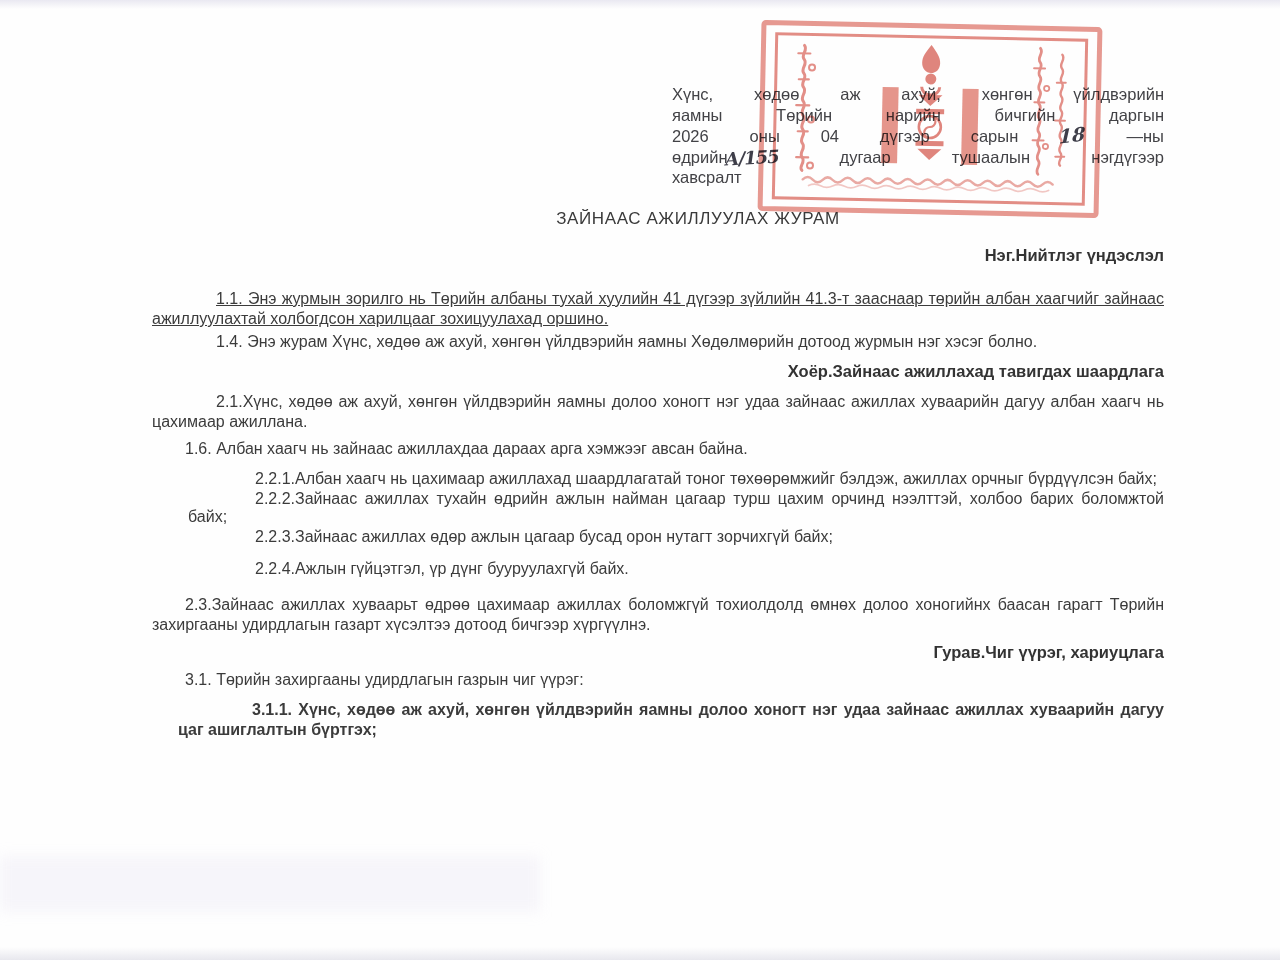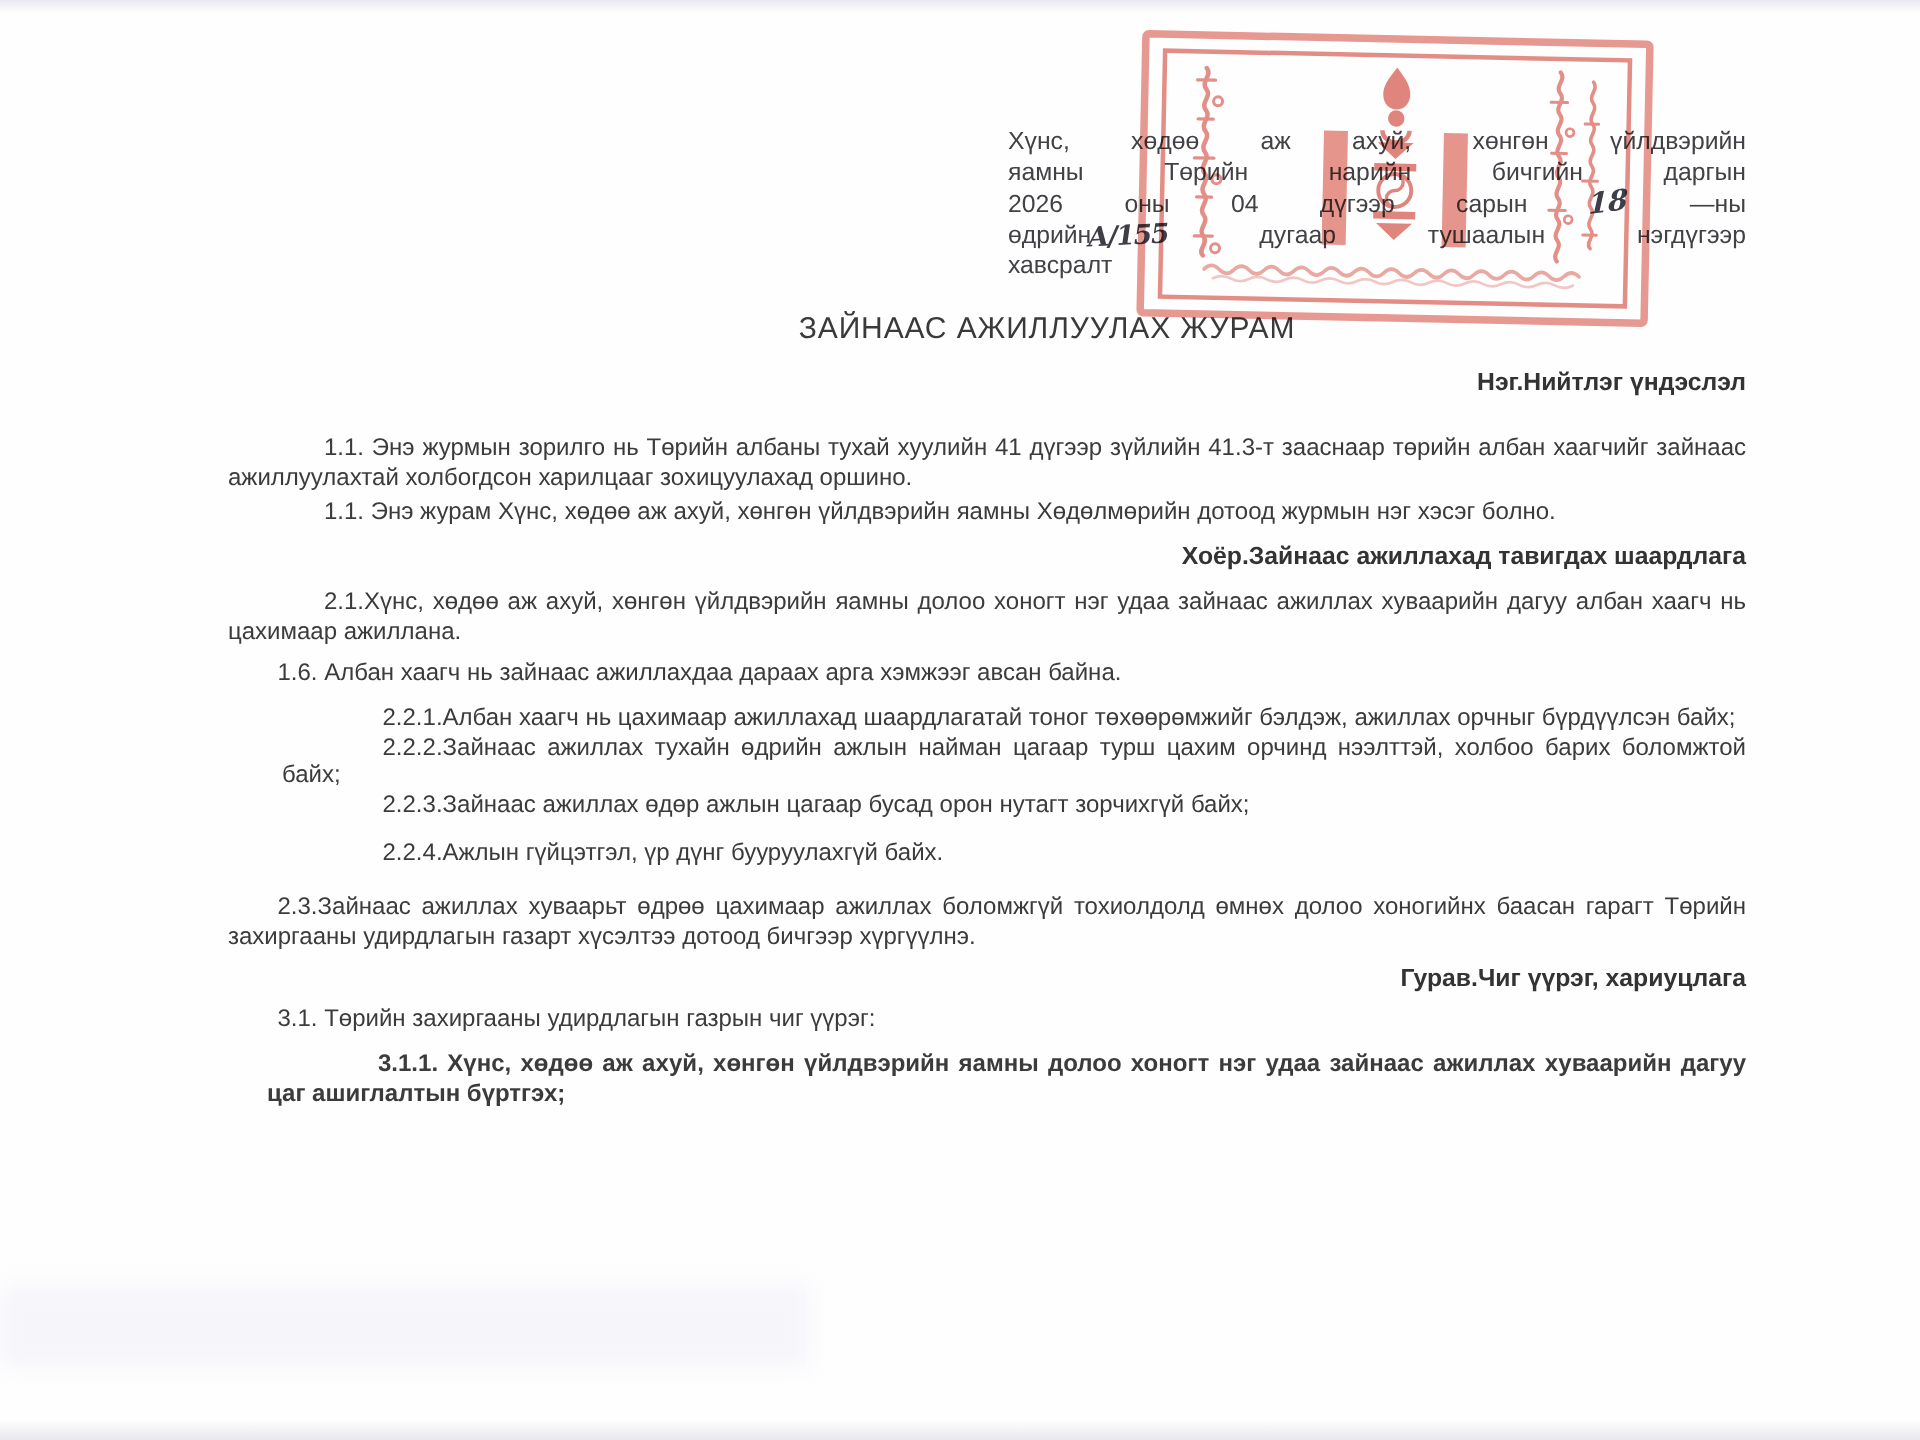--- a/index.html
+++ b/index.html
@@ -31,31 +31,31 @@
   
   .stamp{
     position:absolute;left:758px;top:22px;width:344px;height:194px;z-index:3;
     transform:rotate(1.2deg);mix-blend-mode:multiply;opacity:.92;pointer-events:none;
   }
 
   
   .doc-body{position:absolute;left:152px;top:205px;width:1012px;z-index:2;
     font-size:16px;line-height:20px;color:#3b3b3b;}
   .doc-title{margin:2px 0 0 0;text-align:center;padding-left:80px;
-    font-size:20px;font-weight:normal;letter-spacing:.6px;line-height:24px;color:#3a3a3a;}
+    font-size:17px;font-weight:normal;letter-spacing:.6px;line-height:24px;color:#3a3a3a;}
   .sec-heading{text-align:right;padding-left:80px;font-weight:bold;
     font-size:16.5px;line-height:20px;margin:0;color:#333;}
   .para{margin:0;text-align:justify;}
   .ind-a{text-indent:64px;}
   .ind-b{text-indent:33px;}
   .sub{margin-left:36px;text-indent:67px;line-height:18.5px;}
   .sub-wide{text-indent:103px;line-height:18.5px;}
   .sub-311{margin-left:26px;text-indent:74px;font-weight:bold;}
   #h1{margin-top:14px;}
-  #p11{margin-top:24px;}
+  #p11{margin-top:24px;text-decoration:underline;}
   #p12{margin-top:3px;}
   #h2{margin-top:9px;}
   #p21{margin-top:11px;}
   #p22{margin-top:7px;}
   #p221{margin-top:11px;}
   #p222{margin-top:1px;}
   #p223{margin-top:1px;}
   #p224{margin-top:14px;}
   #p23{margin-top:16px;}
   #h3{margin-top:7px;}
@@ -134,21 +134,21 @@
         <path d="M52,166 q6,-3 12,0 t12,0 t12,0 t12,0 t12,0 t12,0 t12,0 t12,0 t12,0 t12,0 t12,0 t12,0 t12,0 t12,0 t12,0 t12,0 t12,0 t12,0 t12,0 t12,0" stroke-width="1.8" opacity="0.38"></path>
       </g>
     </svg>
   </div>
 
   <div class="doc-body">
     <h1 class="doc-title" id="title">ЗАЙНААС АЖИЛЛУУЛАХ ЖУРАМ</h1>
 
     <h2 class="sec-heading" id="h1">Нэг.Нийтлэг үндэслэл</h2>
     <p class="para ind-a" id="p11">1.1. Энэ журмын зорилго нь Төрийн албаны тухай хуулийн 41 дүгээр зүйлийн 41.3-т зааснаар төрийн албан хаагчийг зайнаас ажиллуулахтай холбогдсон харилцааг зохицуулахад оршино.</p>
-    <p class="para ind-a" id="p12">1.1. Энэ журам Хүнс, хөдөө аж ахуй, хөнгөн үйлдвэрийн яамны Хөдөлмөрийн дотоод журмын нэг хэсэг болно.</p>
+    <p class="para ind-a" id="p12">1.4. Энэ журам Хүнс, хөдөө аж ахуй, хөнгөн үйлдвэрийн яамны Хөдөлмөрийн дотоод журмын нэг хэсэг болно.</p>
 
     <h2 class="sec-heading" id="h2">Хоёр.Зайнаас ажиллахад тавигдах шаардлага</h2>
     <p class="para ind-a" id="p21">2.1.Хүнс, хөдөө аж ахуй, хөнгөн үйлдвэрийн яамны долоо хоногт нэг удаа зайнаас ажиллах хуваарийн дагуу албан хаагч нь цахимаар ажиллана.</p>
     <p class="para ind-b" id="p22">1.6. Албан хаагч нь зайнаас ажиллахдаа дараах арга хэмжээг авсан байна.</p>
     <p class="para sub" id="p221">2.2.1.Албан хаагч нь цахимаар ажиллахад шаардлагатай тоног төхөөрөмжийг бэлдэж, ажиллах орчныг бүрдүүлсэн байх;</p>
     <p class="para sub" id="p222">2.2.2.Зайнаас ажиллах  тухайн өдрийн ажлын найман цагаар турш цахим орчинд нээлттэй, холбоо барих боломжтой байх;</p>
     <p class="para sub-wide" id="p223">2.2.3.Зайнаас ажиллах өдөр ажлын цагаар бусад орон нутагт зорчихгүй байх;</p>
     <p class="para sub" id="p224">2.2.4.Ажлын гүйцэтгэл, үр дүнг бууруулахгүй байх.</p>
     <p class="para ind-b" id="p23">2.3.Зайнаас ажиллах хуваарьт өдрөө цахимаар ажиллах боломжгүй тохиолдолд өмнөх долоо хоногийнх баасан гарагт Төрийн захиргааны удирдлагын газарт хүсэлтээ дотоод бичгээр хүргүүлнэ.</p>
 

